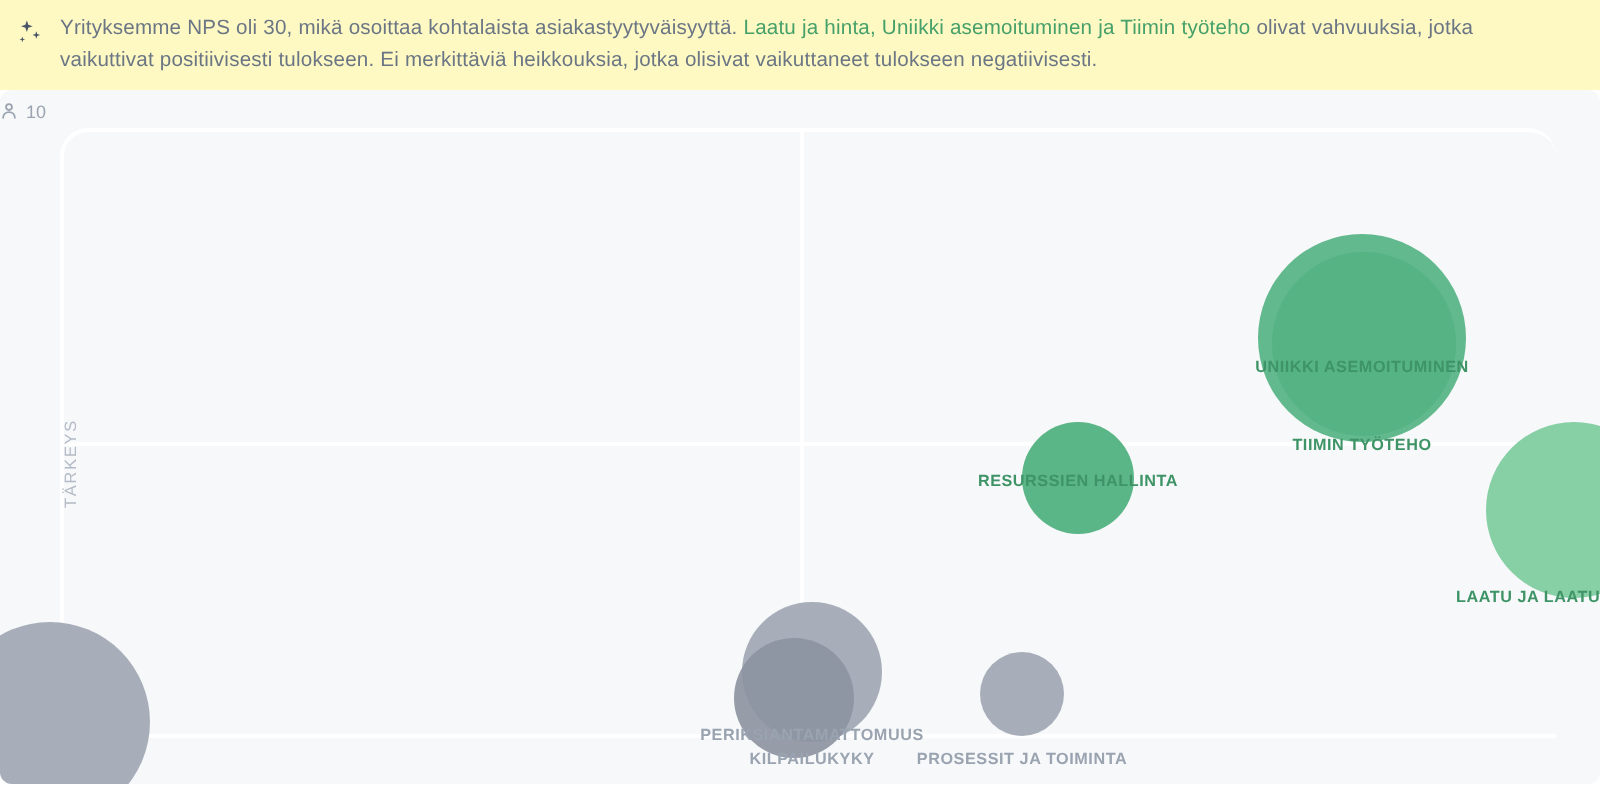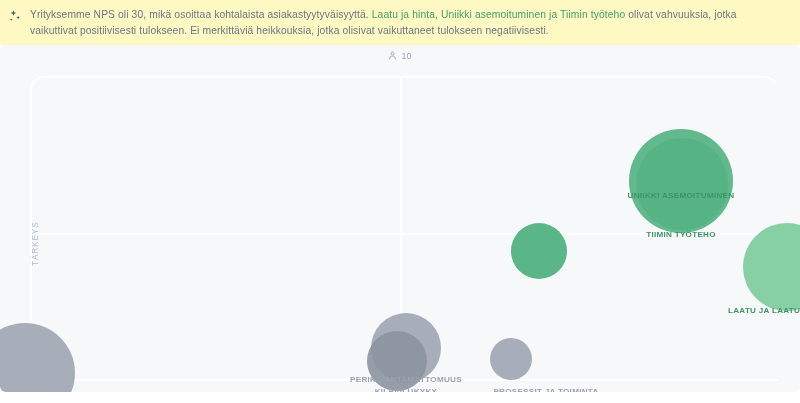--- a/index.html
+++ b/index.html
@@ -42,30 +42,30 @@
     border-radius: 6px;
     overflow: hidden;
   }
 
   .chart-topbar {
     position: absolute;
     top: 0; left: 0; right: 0;
     height: 22px;
     display: flex;
     align-items: center;
-    justify-content: center;
+    justify-content: flex-start;
     gap: 4px;
     font-size: 9px;
     color: #9aa3b0;
   }
   .user-icon { width: 9px; height: 9px; color: #9aa3b0; display:block; }
 
   .plot {
     position: absolute;
-    left: 22px; top: 23px;
+    left: 22px; top: 11px;
     width: 756px; height: 325px;
   }
 
   
   .grid-frame {
     position: absolute;
     left: 8px; top: 8px;
     right: 0; bottom: 14px;
     border-radius: 14px;
     border: 2px solid #ffffff;
@@ -169,31 +169,34 @@
     <div class="bubble" style="left:721px; top:155px; width:88px; height:88px; background:#87cfa4;"></div>
 
     <div class="bubble-label lbl-green" style="left:579px; top:123px; width:160px;">
       <span>UNIIKKI ASEMOITUMINEN</span>
     </div>
 
     <div class="bubble-label lbl-green" style="left:579px; top:134px; width:160px;margin-top:28px;">
       <span>TIIMIN TYÖTEHO</span>
     </div>
 
+    <div class="bubble-label lbl-green" style="left:457px; top:180px; width:120px;">
+      <span>RESURSSIEN HALLINTA</span>
+    </div>
 
     <div class="bubble-label lbl-green" style="left:706px; top:238px; width:120px; text-align:left;">
       <span>LAATU JA LAATU</span>
     </div>
 
     <div class="bubble-label lbl-gray" style="left:304px; top:307px; width:160px;">
       <span>PERIKSIANTAMATTOMUUS</span>
     </div>
 
     <div class="bubble-label lbl-gray" style="left:304px; top:319px; width:160px;">
       <span>KILPAILUKYKY</span>
     </div>
 
-    <div class="bubble-label lbl-gray" style="left:429px; top:319px; width:120px;margin-left:35px;">
+    <div class="bubble-label lbl-gray" style="left:429px; top:319px; width:120px;">
       <span>PROSESSIT JA TOIMINTA</span>
     </div>
 
   </div>
 </div>
 
 </body></html>

